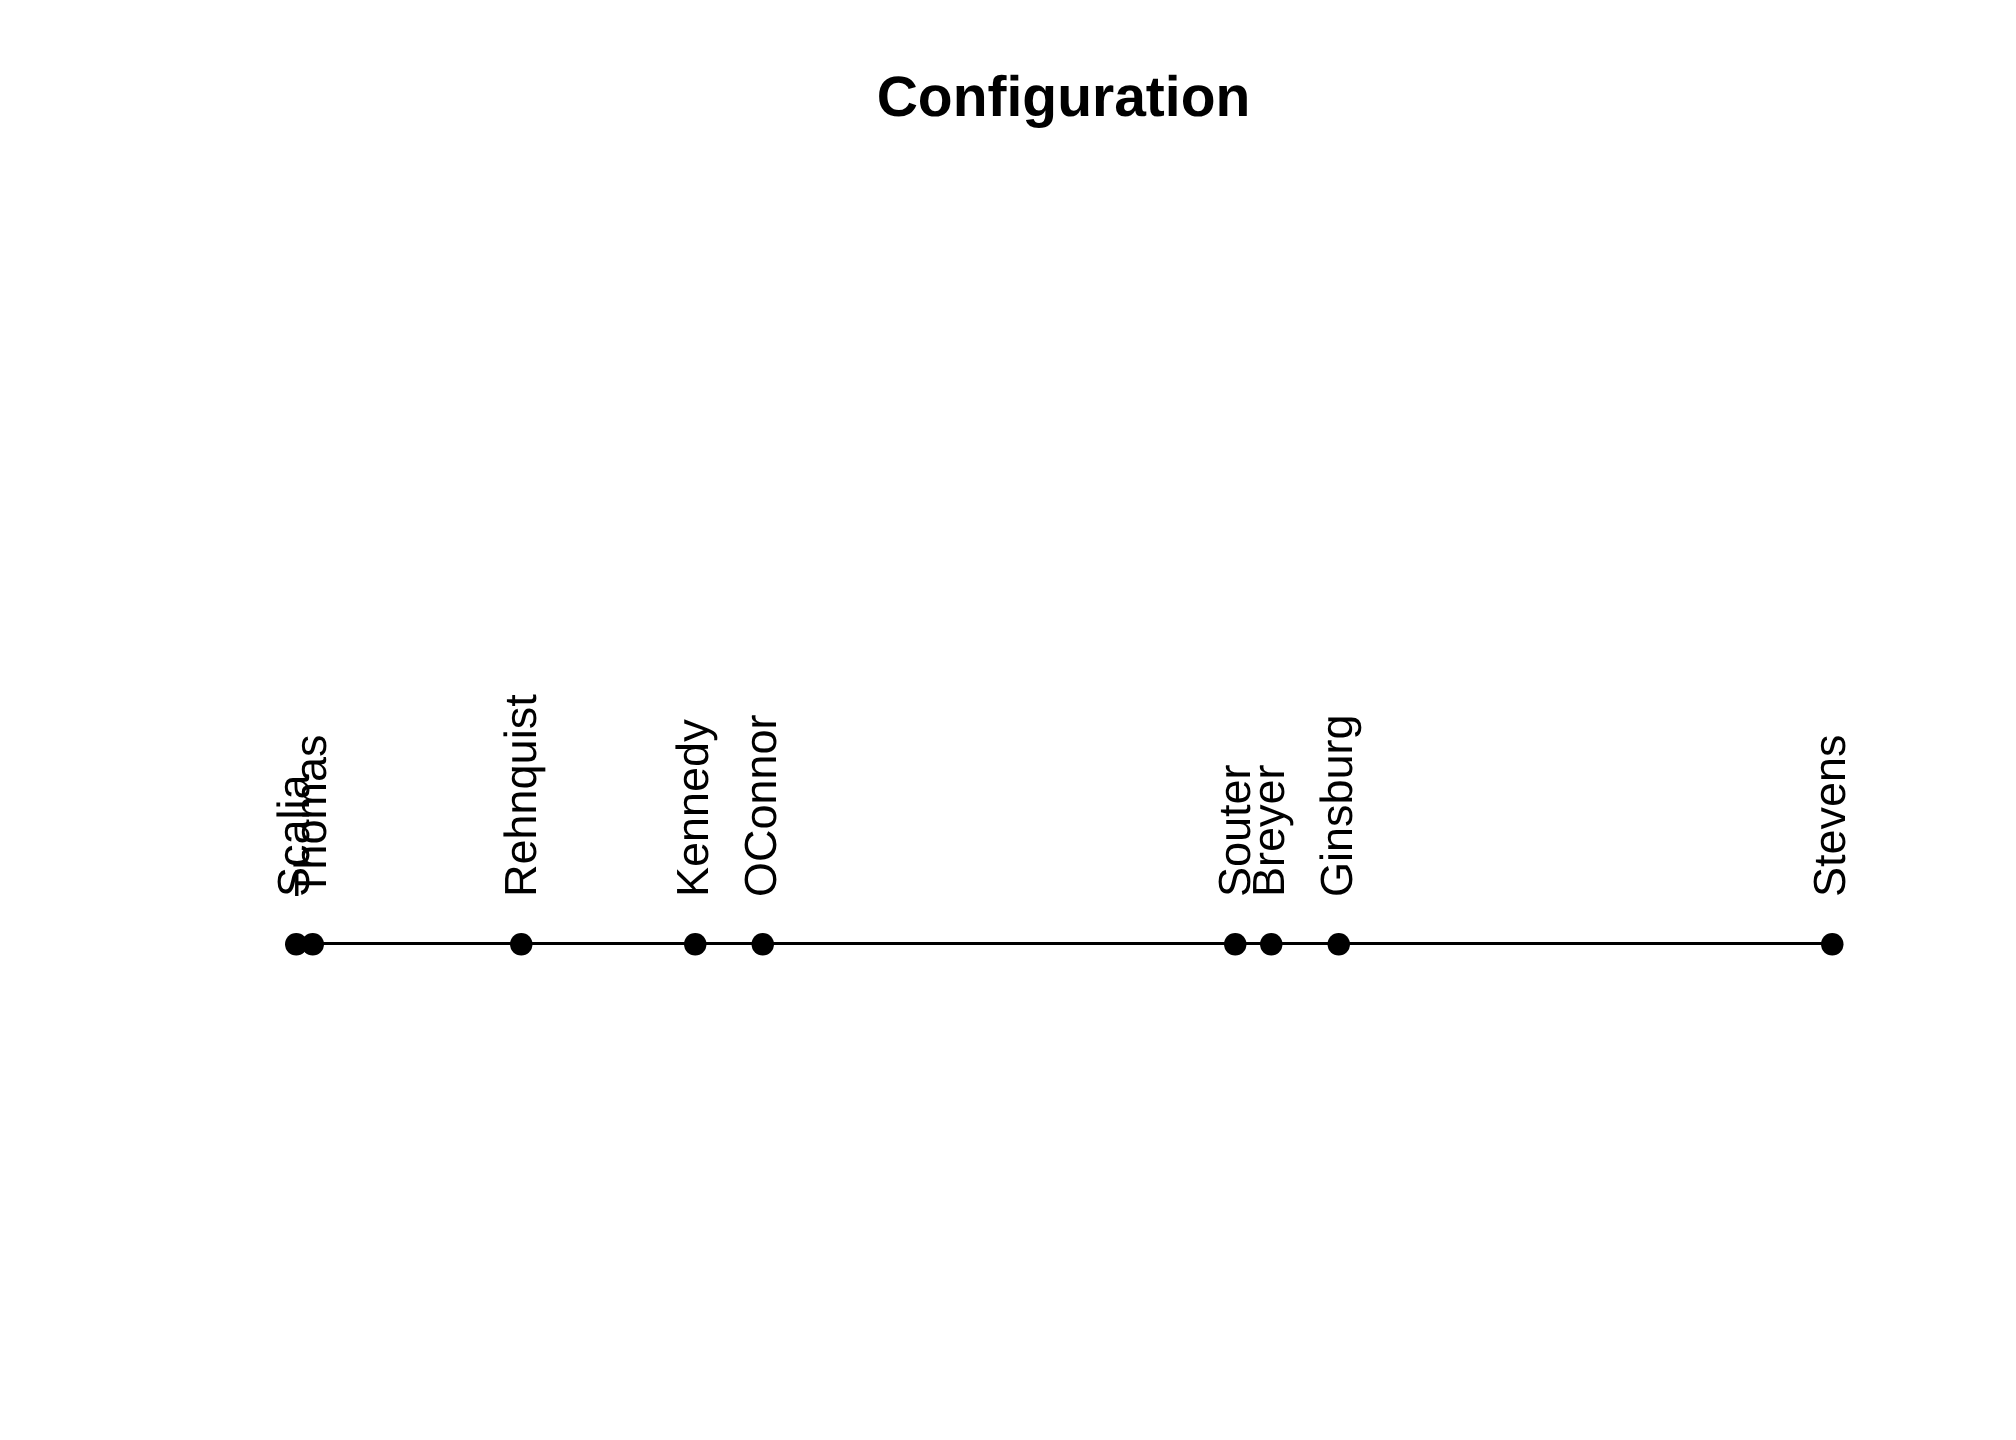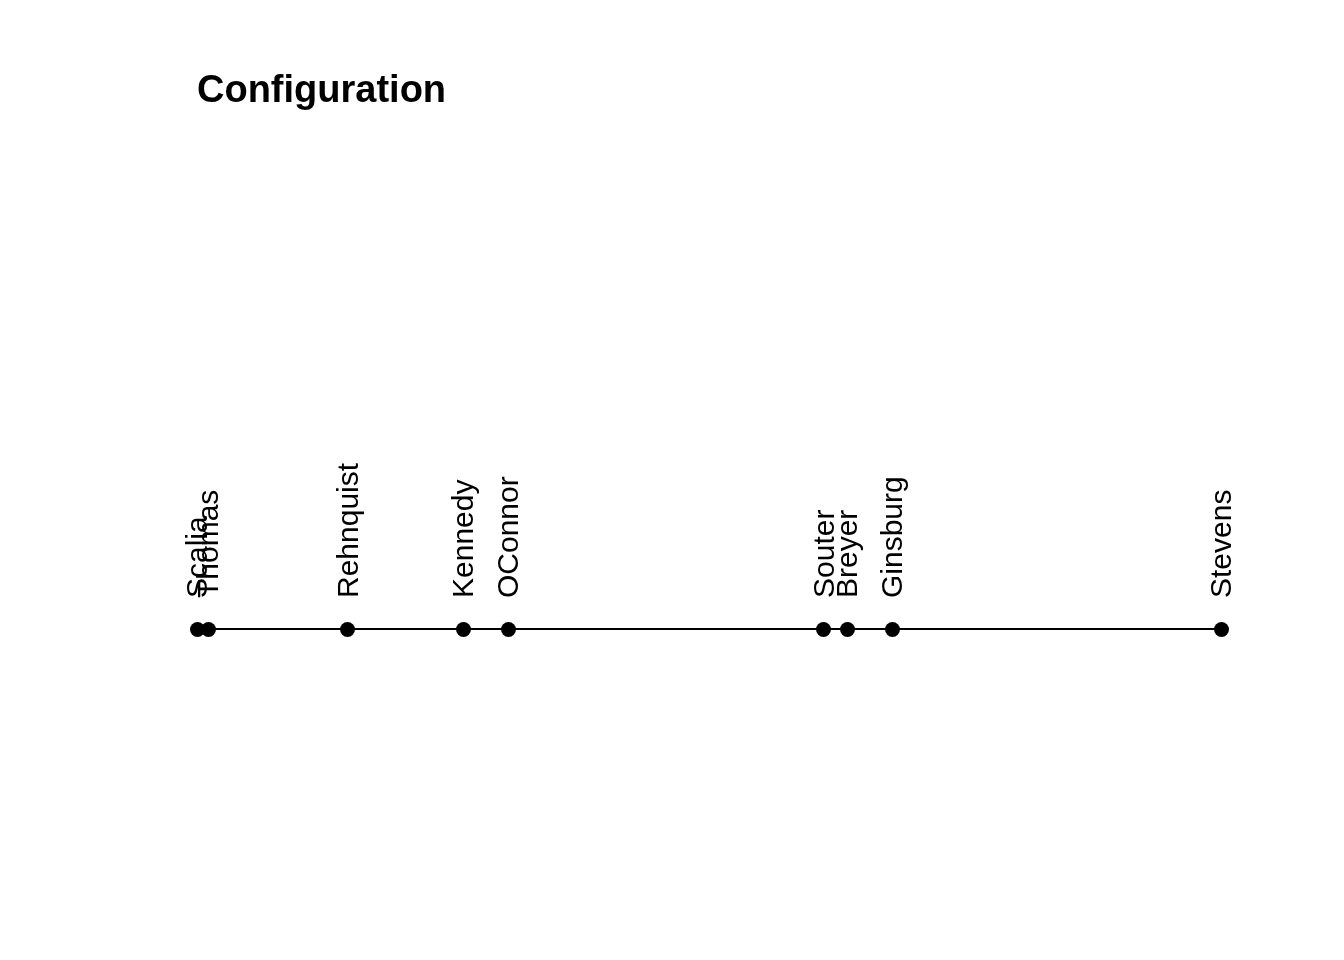--- a/index.html
+++ b/index.html
@@ -10,24 +10,24 @@
   }
   .canvas {
     position: relative;
     width: 1344px;
     height: 960px;
     background: #ffffff;
     overflow: hidden;
   }
   .chart-title {
     position: absolute;
-    top: 68px;
+    top: 44px;
     left: 197px;
     width: 1024px;
-    text-align: left;
+    text-align: center;
     font-size: 38px;
     font-weight: bold;
     color: #000000;
     white-space: nowrap;
   }
   .baseline {
     position: absolute;
     height: 2px;
     background: #000000;
   }

